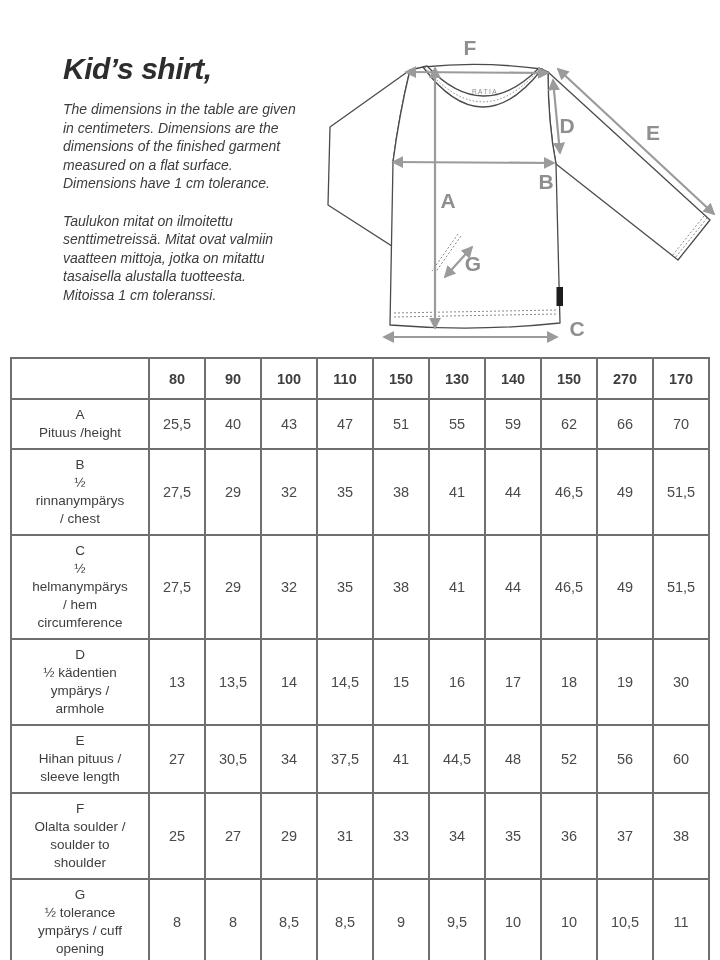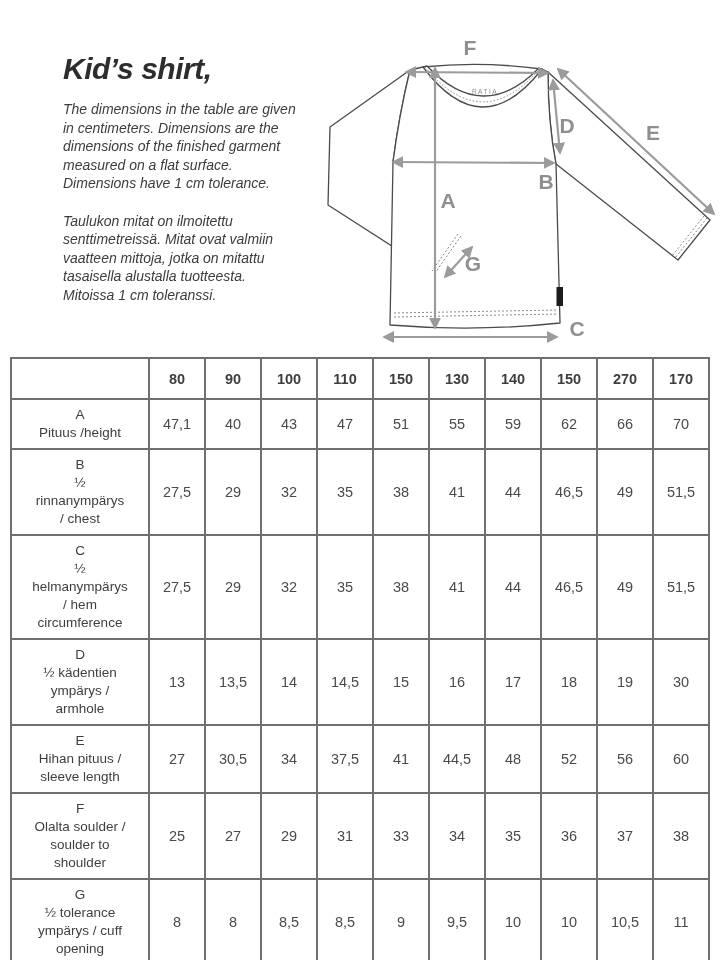--- a/index.html
+++ b/index.html
@@ -121,21 +121,21 @@
           <th data-name="size-column-header">270</th>
           <th data-name="size-column-header">170</th>
         </tr>
       </thead>
       <tbody data-name="size-table-body">
         <tr data-name="table-row">
           <th data-name="dimension-label" class="rowlabel">
             <div data-name="dimension-label-line">A</div>
             <div data-name="dimension-label-line">Pituus /height</div>
           </th>
-          <td data-name="measurement-cell">47,1</td>
+          <td data-name="measurement-cell">25,5</td>
           <td data-name="measurement-cell">40</td>
           <td data-name="measurement-cell">43</td>
           <td data-name="measurement-cell">47</td>
           <td data-name="measurement-cell">51</td>
           <td data-name="measurement-cell">55</td>
           <td data-name="measurement-cell">59</td>
           <td data-name="measurement-cell">62</td>
           <td data-name="measurement-cell">66</td>
           <td data-name="measurement-cell">70</td>
         </tr>

